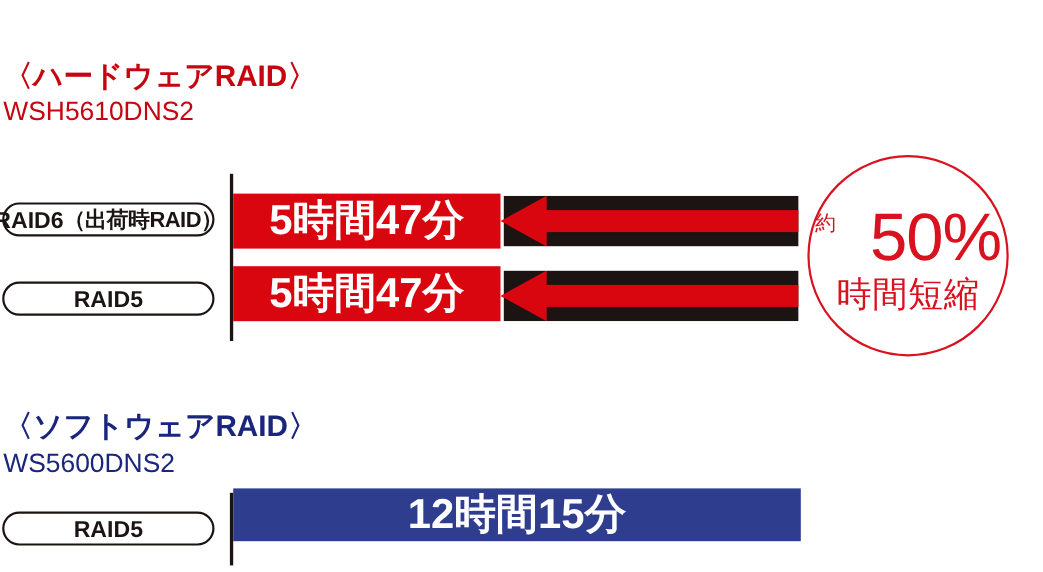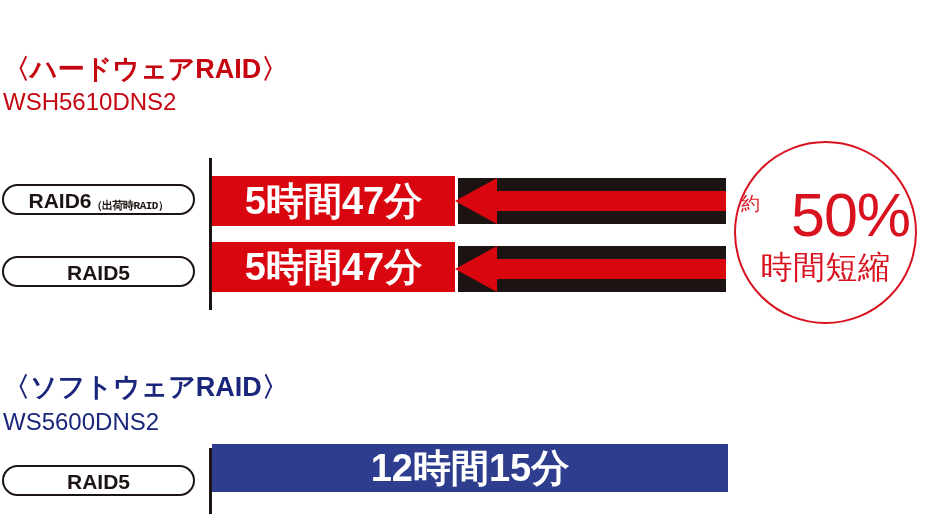--- a/index.html
+++ b/index.html
@@ -28,21 +28,21 @@
   .sw{color:var(--sw-text);}
 
   
   .pill{
     left:2px;width:193px;height:31px;background:#fff;
     border:2.5px solid var(--ink);border-radius:16px;
     display:flex;align-items:flex-end;justify-content:center;
     color:var(--ink);font-weight:bold;white-space:nowrap;
   }
   .pill .main{font-size:21px;}
-  .pill .sub{font-size:11px;letter-spacing:-0.5px;font-family:Liberation Mono, monospace;}
+  .pill .sub{font-size:20px;letter-spacing:-0.5px;}
 
   
   .axis{left:209px;width:3px;background:var(--ink);}
 
   
   .bar{
     display:flex;align-items:center;justify-content:center;
     color:var(--bar-text);font-size:38px;line-height:1;white-space:nowrap;font-weight:bold;
   }
   .bar.red{background:var(--bar-red);}

